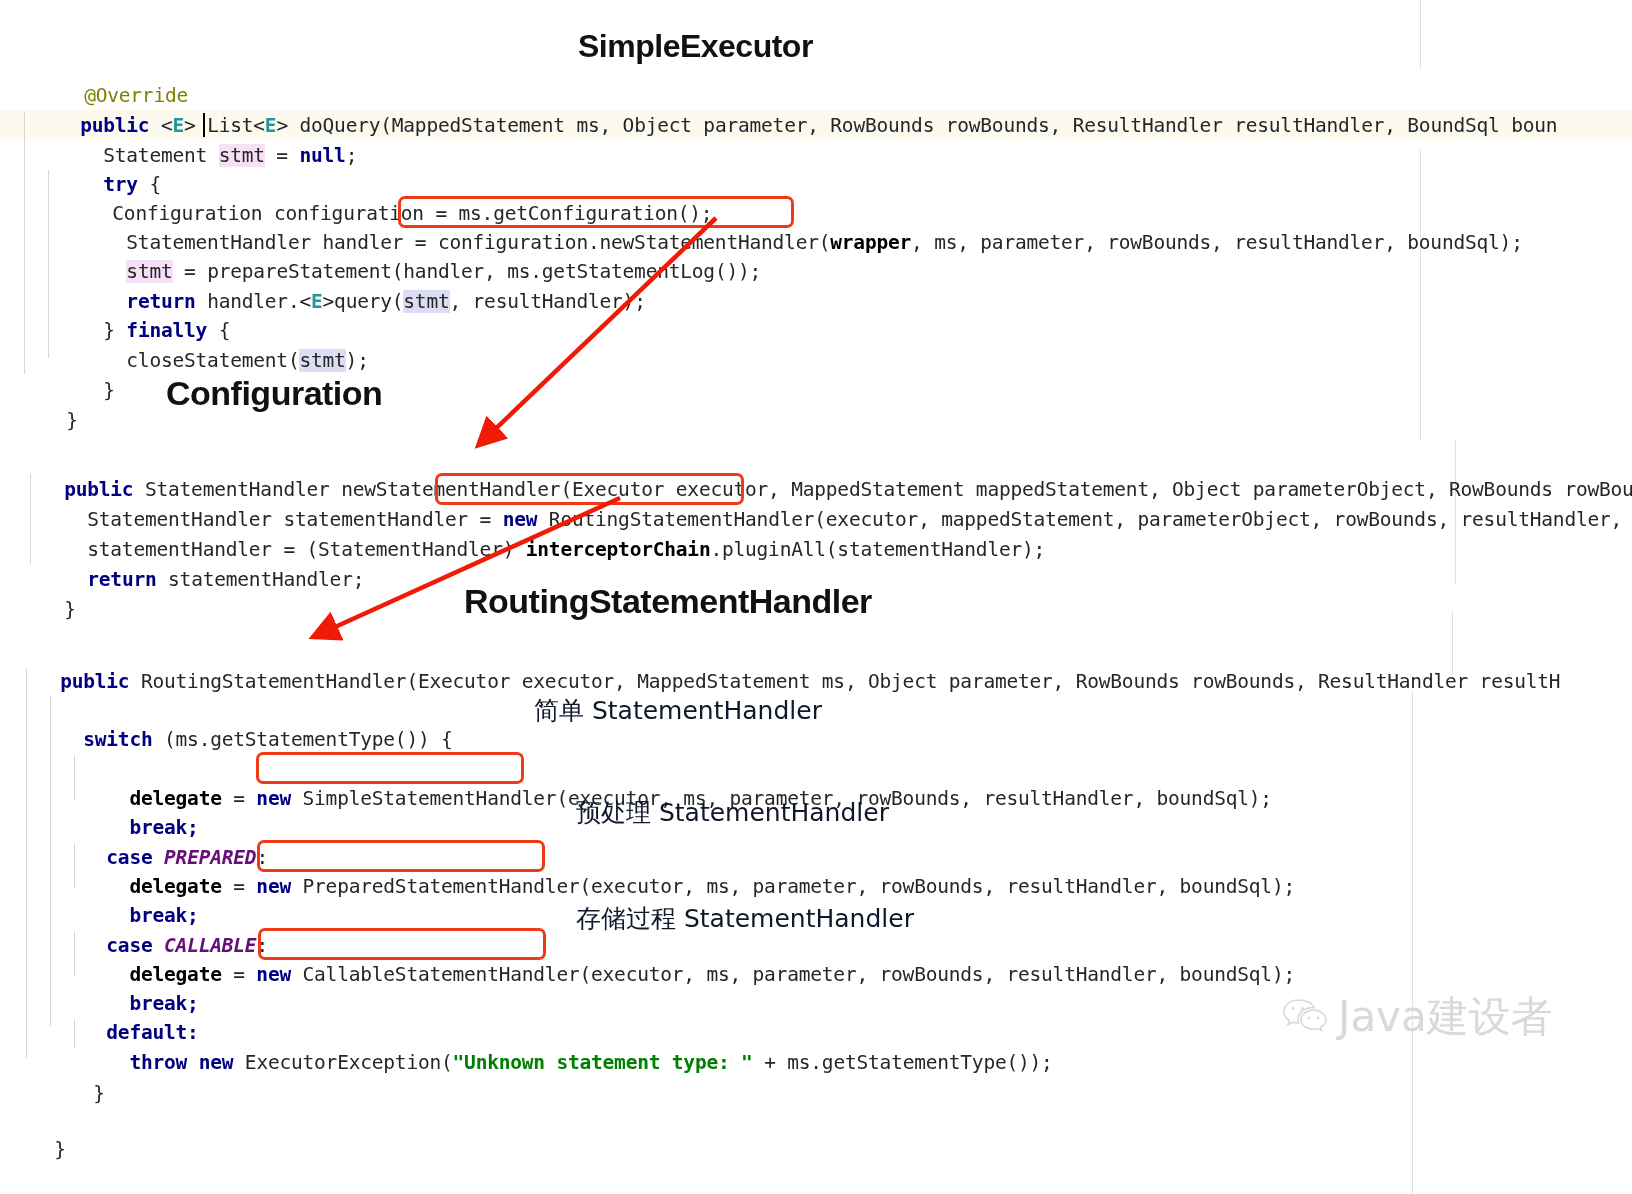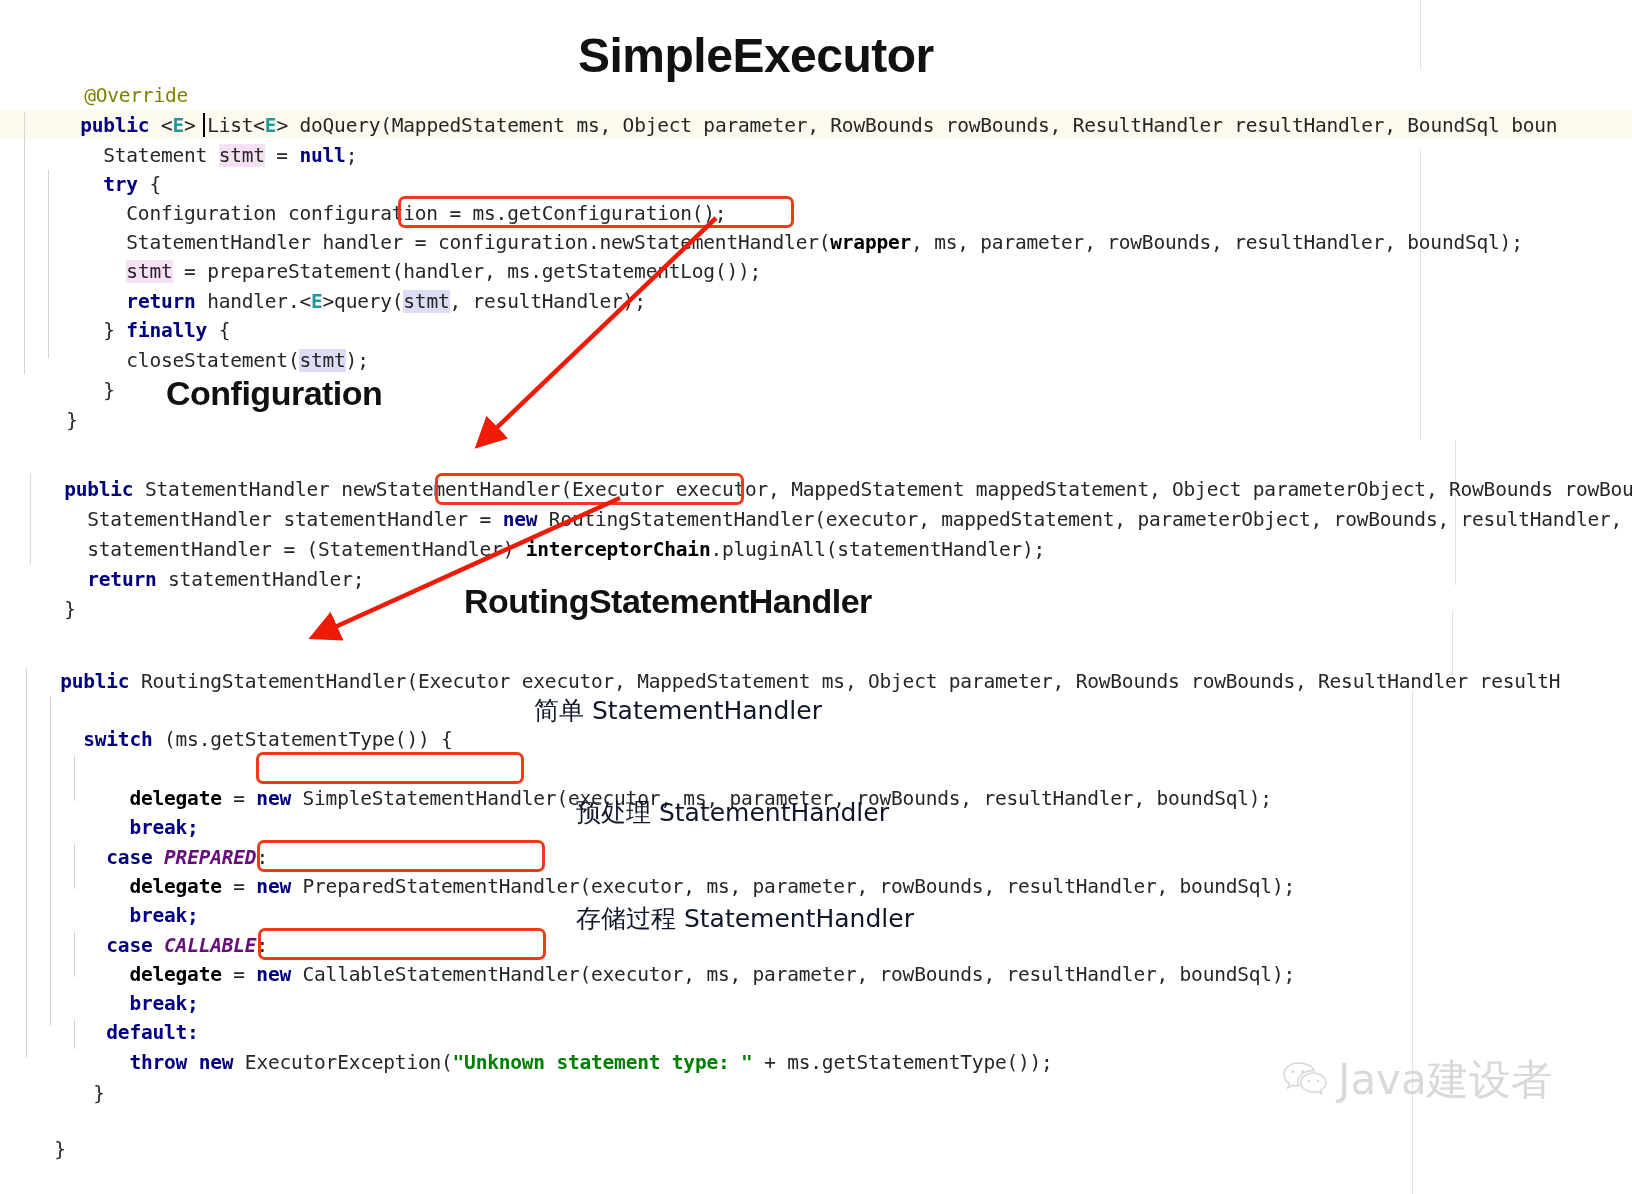--- a/index.html
+++ b/index.html
@@ -122,40 +122,40 @@
   <div class="vrule" style="left:1452px; top:610px; height:65px;"></div>
   <div class="vrule" style="left:1412px; top:690px; height:420px;"></div>
   <div class="vrule" style="left:1412px; top:1110px; height:84px;"></div>
 
   <div class="line-hl" style="top:110px; width:1632px; height:29px;"></div>
 
   <div class="indent-guide" style="left:24px; top:112px; height:262px;"></div>
   <div class="indent-guide" style="left:48px; top:170px; height:148px;"></div>
   <div class="indent-guide" style="left:48px; top:318px; height:40px;"></div>
 
-  <div class="section-title" style="left:578px; top:28px; font-size:48px;">SimpleExecutor</div>
+  <div class="section-title" style="left:578px; top:28px; font-size:32px;">SimpleExecutor</div>
 
   <div class="code" style="left:38px; top:52px;">
     <span class="ann">@Override</span>
   </div>
 
   <div class="code" style="left:34px; top:82px;">
     <span class="kw">public</span><span class="plain"> &lt;</span><span class="gen">E</span><span class="plain">&gt; List&lt;</span><span class="gen">E</span><span class="plain">&gt; doQuery(MappedStatement ms, Object parameter, RowBounds rowBounds, ResultHandler resultHandler, BoundSql boun</span>
   </div>
 
   <div class="code" style="left:34px; top:112px;">
     <span class="plain">  Statement </span><span class="plain hl-pink">stmt</span><span class="plain"> = </span><span class="kw">null</span><span class="plain">;</span>
   </div>
   <div style="position:absolute; left:203px; top:113px; width:2px; height:24px; background:#000;"></div>
 
   <div class="code" style="left:34px; top:141px;">
     <span class="kw">  try</span><span class="plain"> {</span>
   </div>
 
-  <div class="code" style="left:34px; top:170px;">
+  <div class="code" style="left:20px; top:170px;">
     <span class="plain">    Configuration configuration = ms.getConfiguration();</span>
   </div>
 
   <div class="code" style="left:34px; top:199px;">
     <span class="plain">    StatementHandler handler = configuration.newStatementHandler(</span><span class="field">wrapper</span><span class="plain">, ms, parameter, rowBounds, resultHandler, boundSql);</span>
   </div>
   <div class="red-box" style="left:398px; top:196px; width:396px; height:32px;"></div>
 
   <div class="code" style="left:34px; top:228px;">
     <span class="plain">    </span><span class="plain hl-pink">stmt</span><span class="plain"> = prepareStatement(handler, ms.getStatementLog());</span>
@@ -282,21 +282,21 @@
   <svg class="arrow-svg" viewBox="0 0 1632 1194">
     <defs>
       <marker id="ah" markerWidth="7" markerHeight="7" refX="3.2" refY="3.5" orient="auto" markerUnits="strokeWidth">
         <path d="M0,0 L7,3.5 L0,7 z" fill="#ef1b06"></path>
       </marker>
     </defs>
     <line x1="716" y1="218" x2="487" y2="437" stroke="#ef1b06" stroke-width="4.5" marker-end="url(#ah)"></line>
     <line x1="620" y1="498" x2="324" y2="632" stroke="#ef1b06" stroke-width="4.5" marker-end="url(#ah)"></line>
   </svg>
 
-  <div class="watermark" style="left:1282px; top:1052px;">
+  <div class="watermark" style="left:1282px; top:989px;">
     <svg width="46" height="40" viewBox="0 0 46 40">
       <path d="M16 3C8.3 3 2 8.2 2 14.6c0 3.6 2 6.9 5.2 9l-1.3 4 4.6-2.4c1.7.5 3.6.7 5.5.7h.9C16.3 24.7 16 23.4 16 22c0-6.3 6.5-11.4 14.5-11.4.5 0 1 0 1.5.06C30.6 6 23.9 3 16 3z" fill="none" stroke="#d9d9d9" stroke-width="1.6"></path>
       <circle cx="11" cy="11.5" r="1.5" fill="#d9d9d9"></circle>
       <circle cx="20.5" cy="11.5" r="1.5" fill="#d9d9d9"></circle>
       <path d="M44 22.6c0-5.3-5.6-9.6-12.5-9.6S19 17.3 19 22.6c0 5.3 5.6 9.6 12.5 9.6 1.5 0 2.9-.2 4.2-.6l3.9 2-1-3.3c3.2-1.7 5.4-4.6 5.4-7.7z" fill="none" stroke="#d9d9d9" stroke-width="1.6"></path>
       <circle cx="27" cy="21" r="1.3" fill="#d9d9d9"></circle>
       <circle cx="36" cy="21" r="1.3" fill="#d9d9d9"></circle>
     </svg>
     <span class="wm-text">Java建设者</span>
   </div>

